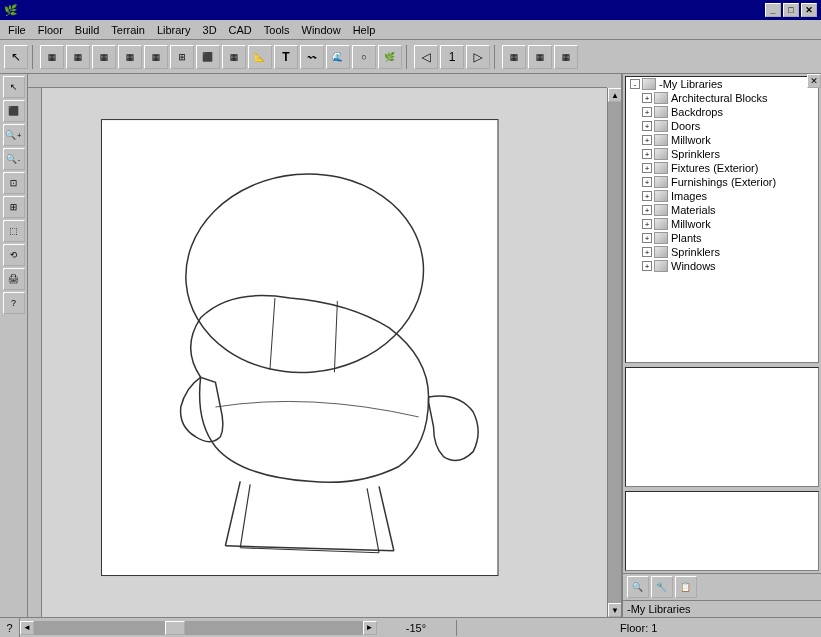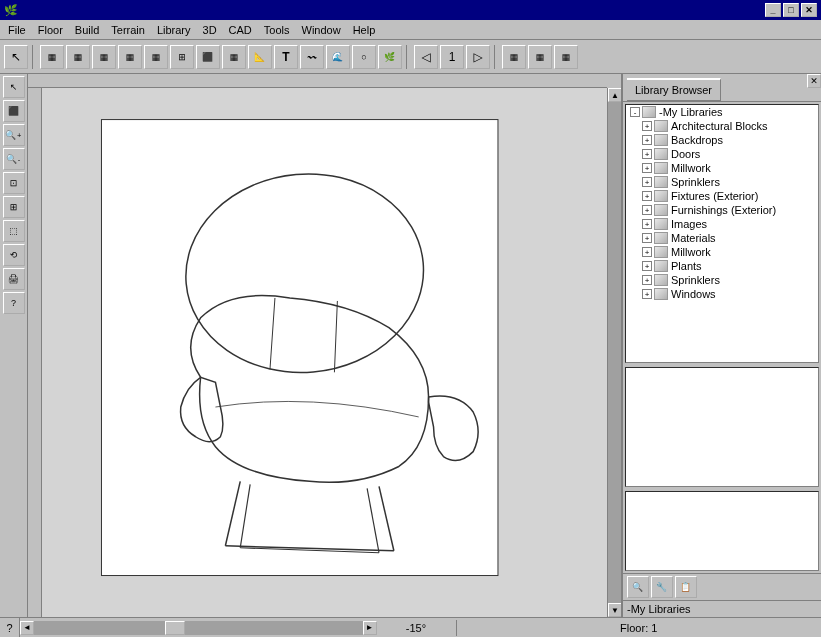--- a/index.html
+++ b/index.html
@@ -327,23 +327,20 @@
       </div>
     </div>
   </div>
 
   <div id="right-panel">
 
     <div style="position:relative;">
       <div style="position:absolute; right:0; top:0; width:14px; height:14px; background:#c0c0c0; border:1px outset #fff; font-size:9px; display:flex; align-items:center; justify-content:center; cursor:pointer; z-index:5;">✕</div>
     </div>
 
-    <div id="library-tab-bar">
-      <div id="library-browser-tab">Library Browser</div>
-    </div>
 
     <div id="library-content">
 
       <div class="lib-item">
         <div class="expand-btn">-</div>
         <div class="lib-icon-img"></div>
         <span>-My Libraries</span>
       </div>
 
       <div class="lib-item" style="padding-left:16px;">

